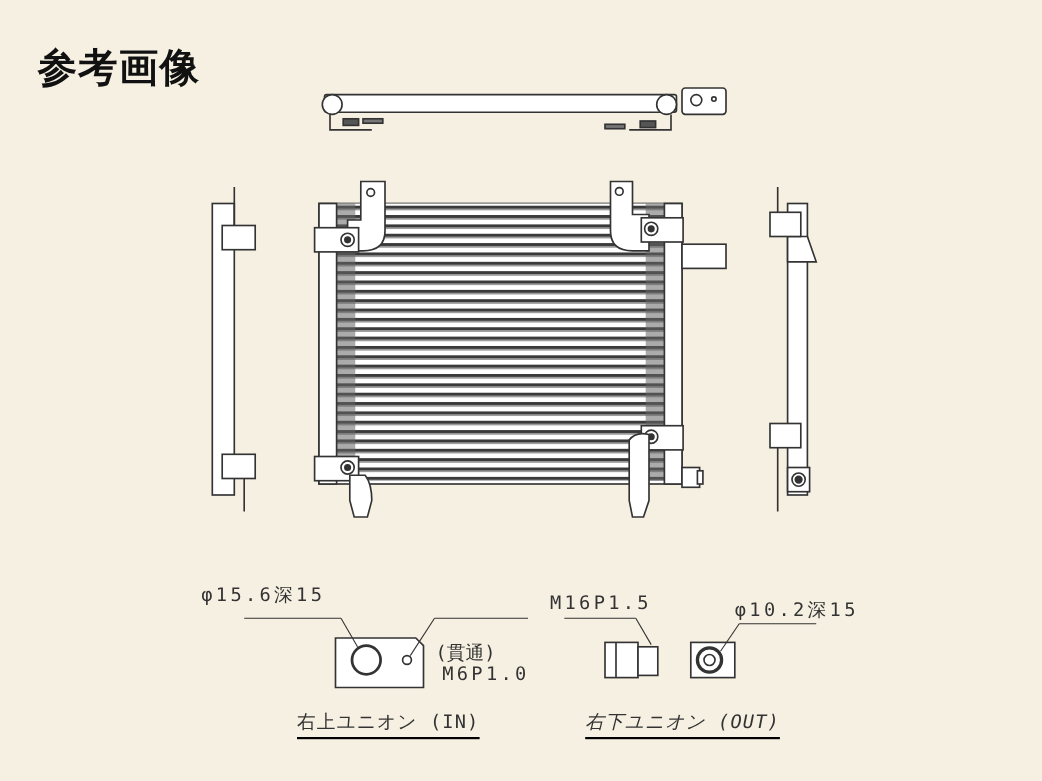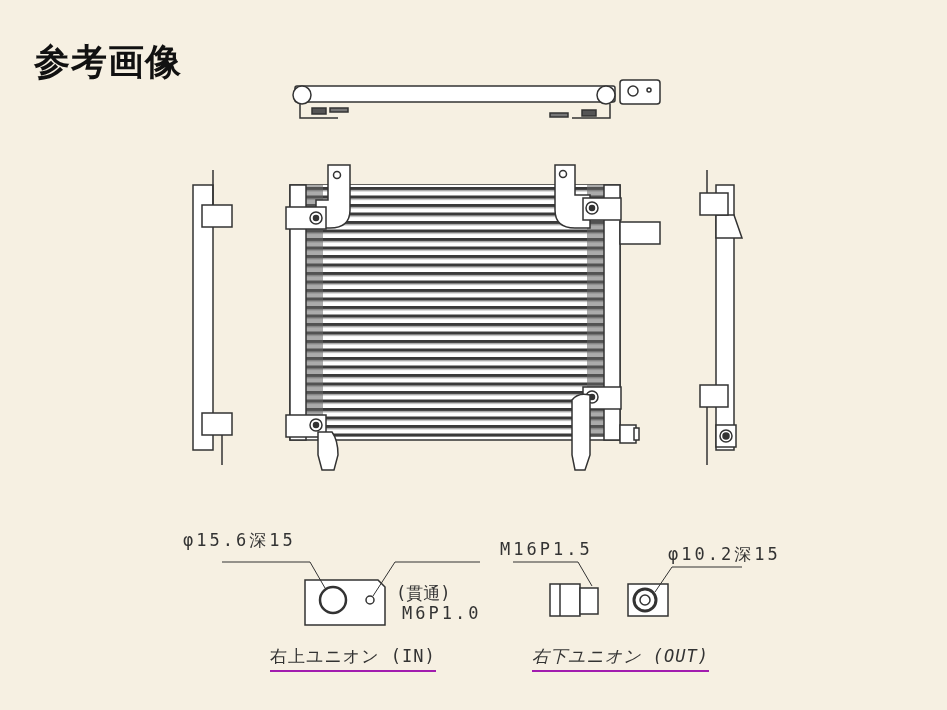--- a/index.html
+++ b/index.html
@@ -1,20 +1,20 @@
 <!DOCTYPE html>
 <html><head>
 <meta charset="utf-8">
 <style>
   html,body{margin:0;padding:0;}
   body{width:947px;height:710px;background:#f6f0e2;position:relative;overflow:hidden;font-family:"DejaVu Sans","Liberation Sans",sans-serif;}
   .title{position:absolute;left:34px;top:38px;font-size:36px;font-weight:bold;color:#111;letter-spacing:1px;}
   svg{position:absolute;left:0;top:0;}
   .lbl{position:absolute;font-family:"DejaVu Sans Mono","Liberation Mono",monospace;color:#333;font-size:17px;letter-spacing:3px;white-space:nowrap;}
-  .cap{position:absolute;font-family:"DejaVu Sans Mono","Liberation Mono",monospace;color:#333;font-size:17px;letter-spacing:1px;white-space:nowrap;border-bottom:2px solid #a21caf;padding-bottom:2px;}
+  .cap{position:absolute;font-family:"DejaVu Sans Mono","Liberation Mono",monospace;color:#333;font-size:17px;letter-spacing:1px;white-space:nowrap;border-bottom:2px solid #000000;padding-bottom:2px;}
 </style>
 </head>
 <body>
 
 <div class="title">参考画像</div>
 
 <svg width="947" height="710" viewBox="0 0 947 710">
   <defs>
     <pattern id="fins" x="0" y="0" width="10" height="8.5" patternUnits="userSpaceOnUse">
       <rect width="10" height="8.5" fill="#fff"></rect>

